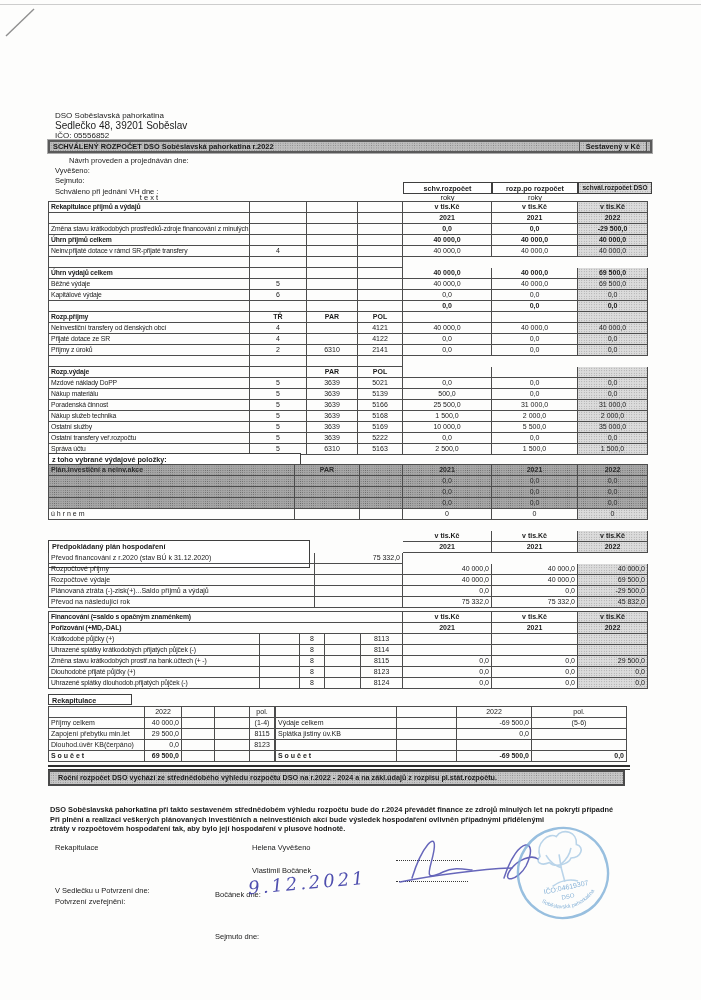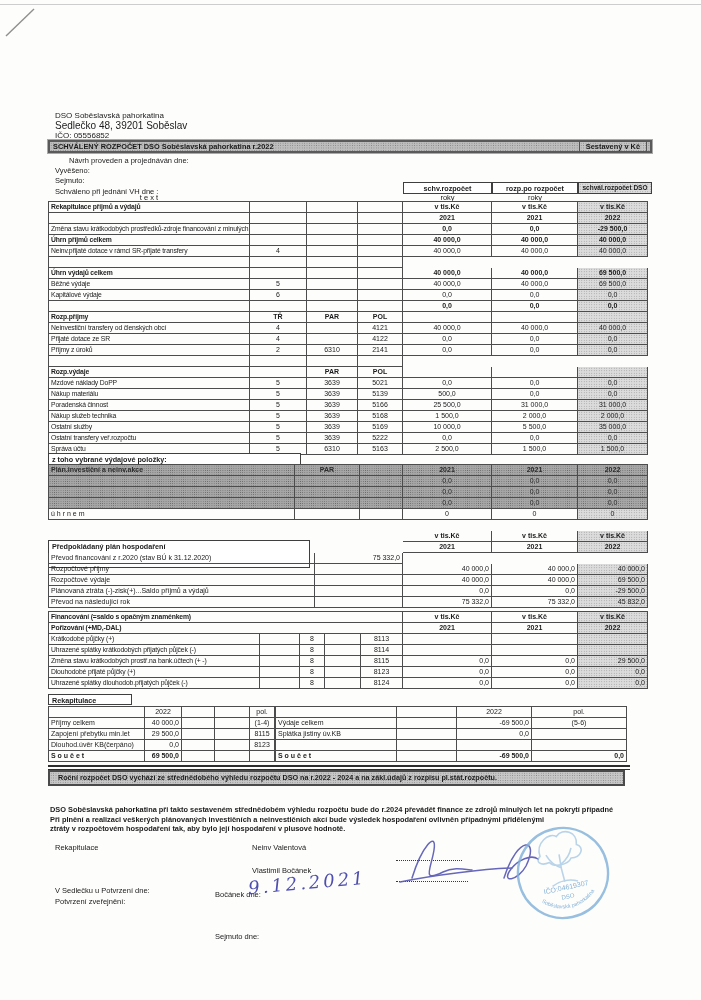--- a/index.html
+++ b/index.html
@@ -517,21 +517,21 @@
     <div>Roční rozpočet DSO vychází ze střednědobého výhledu rozpočtu DSO na r.2022 - 2024 a na zákl.údajů z rozpisu pl.stát.rozpočtu.</div>
   </div>
 
   <div class="para">
     <div>DSO Soběslavská pahorkatina při takto sestaveném střednědobém výhledu rozpočtu bude do r.2024 převádět finance ze zdrojů minulých let na pokrytí případné</div>
     <div>Při plnění a realizaci veškerých plánovaných investičních a neinvestičních akcí bude výsledek hospodaření ovlivněn případnými přidělenými</div>
     <div>ztráty v rozpočtovém hospodaření tak, aby bylo její hospodaření v plusové hodnotě.</div>
   </div>
 
   <div class="t" style="left:55px;top:843px">Rekapitulace</div>
-  <div class="t" style="left:252px;top:843px">Neinv Valentová</div>
+  <div class="t" style="left:252px;top:843px">Helena Vyvěšeno</div>
   <div class="t" style="left:252px;top:866px">Vlastimil Bočánek</div>
   <div class="dots" style="left:396px;top:859px;width:66px"></div>
   <div class="dots" style="left:396px;top:880px;width:72px"></div>
 
   <svg style="position:absolute;left:392px;top:824px" width="152" height="68" viewBox="0 0 152 68">
     <g fill="none" stroke="#5a5ab5" stroke-width="1.5" stroke-linecap="round" opacity="0.92">
       <path d="M20 54 C30 22, 45 6, 42 26 C39 45, 29 59, 51 48 C61 43, 71 45, 80 46"></path>
       <path d="M8 58 C42 51, 92 45, 120 44"></path>
       <path d="M112 54 C126 10, 148 14, 134 42 C126 57, 108 60, 119 45 C126 36, 139 30, 146 35"></path>
     </g>

